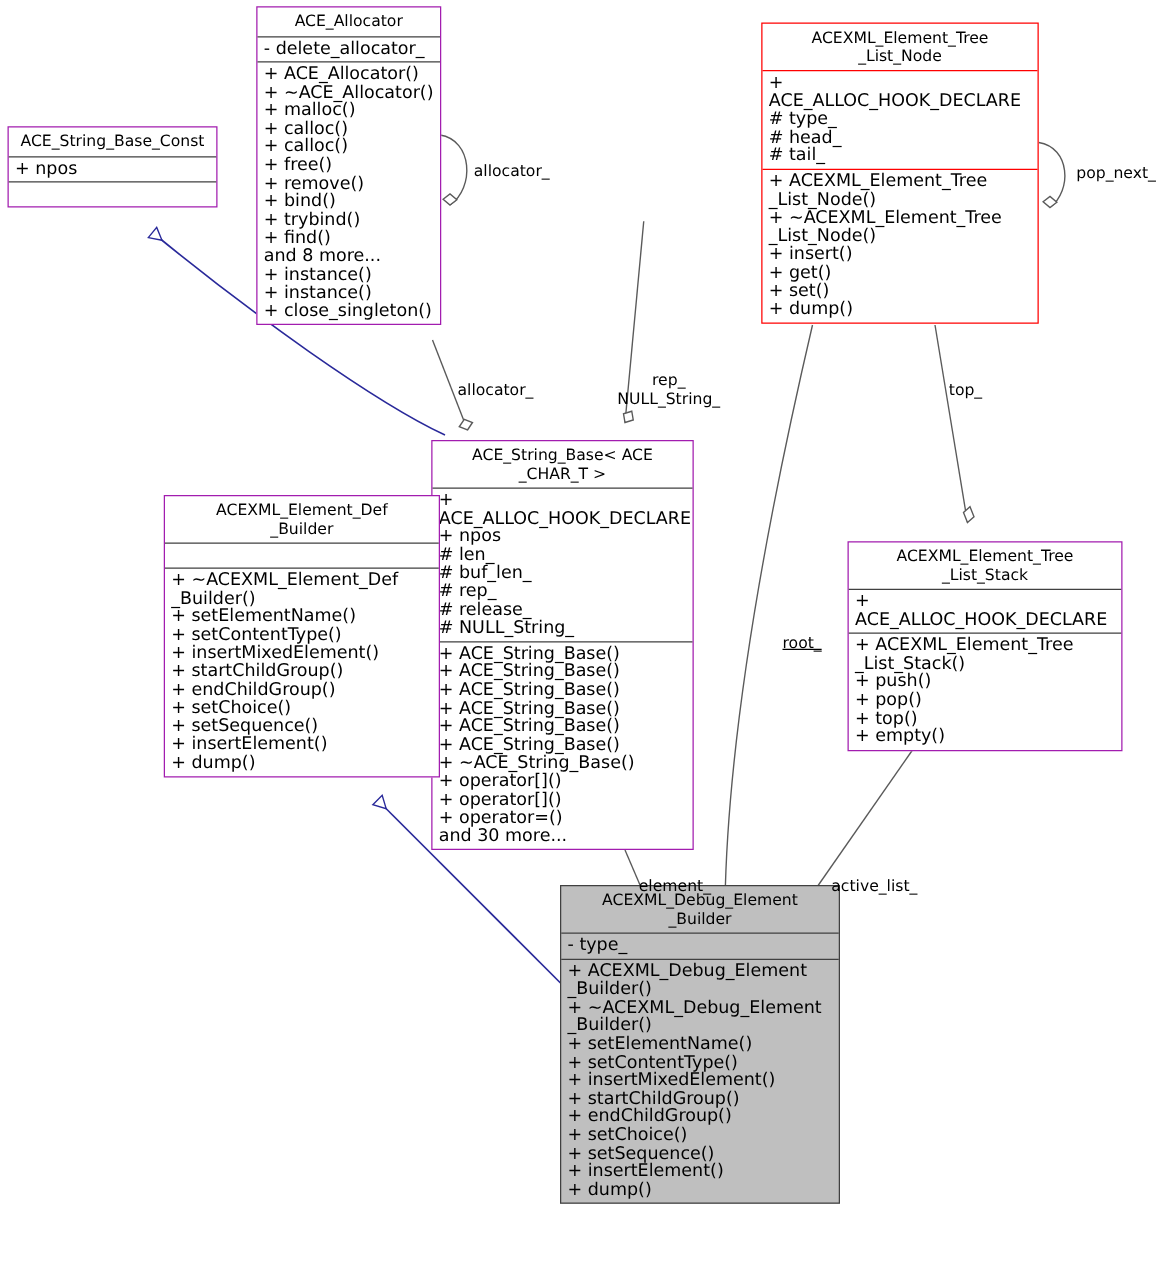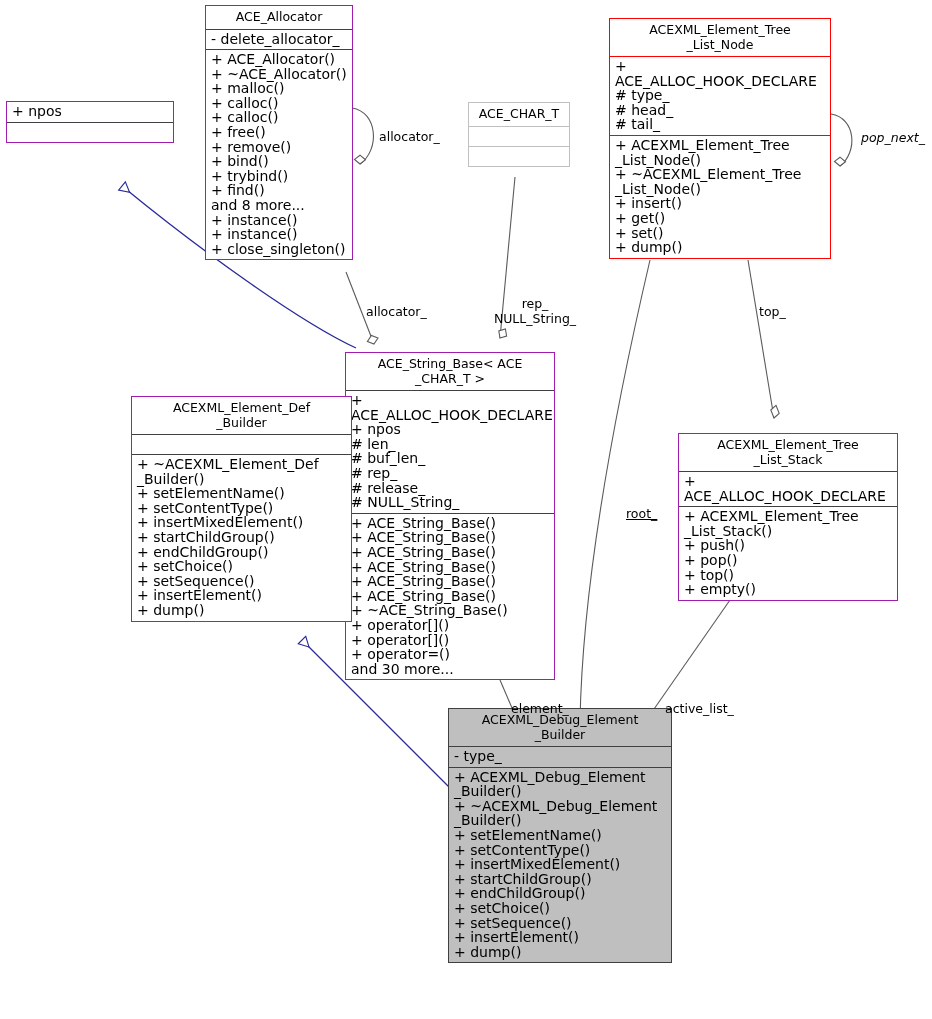--- a/index.html
+++ b/index.html
@@ -112,27 +112,28 @@
 
     <g>
       <path d="M 452 790 L 302 640" fill="none" stroke="#29299a" stroke-width="1.3" marker-end="url(#inh)"></path>
     </g>
   </svg>
 
   <div class="elabel" style="left:379px;top:130px;">allocator_</div>
   <div class="elabel" style="left:366px;top:305px;">allocator_</div>
   <div class="elabel ctr" style="left:487px;top:297px;width:96px;">rep_
 NULL_String_</div>
-  <div class="elabel" style="left:861px;top:131px;font-style:italic;">pop_next_</div>
+  <div class="elabel" style="left:861px;top:131px;">pop_next_</div>
   <div class="elabel" style="left:759px;top:305px;">top_</div>
   <div class="elabel" style="left:626px;top:507px;text-decoration:underline;">root_</div>
   <div class="elabel" style="left:511px;top:702px;">element_</div>
   <div class="elabel" style="left:665px;top:702px;">active_list_</div>
 
   <div class="uml" style="left:6px;top:101px;width:168px;">
+    <div class="title">ACE_String_Base_Const</div>
     <div class="attrs">+ npos</div>
     <div class="ops empty"></div>
   </div>
 
   <div class="uml" style="left:205px;top:5px;width:148px;">
     <div class="title">ACE_Allocator</div>
     <div class="attrs">- delete_allocator_</div>
     <div class="ops">+ ACE_Allocator()
 + ~ACE_Allocator()
 + malloc()
@@ -142,25 +143,20 @@
 + remove()
 + bind()
 + trybind()
 + find()
 and 8 more...
 + instance()
 + instance()
 + close_singleton()</div>
   </div>
 
-  <div class="uml lite" style="left:468px;top:102px;width:102px;">
-    <div class="title">ACE_CHAR_T</div>
-    <div class="attrs empty"></div>
-    <div class="ops empty"></div>
-  </div>
 
   <div class="uml red" style="left:609px;top:18px;width:222px;">
     <div class="title">ACEXML_Element_Tree
 _List_Node</div>
     <div class="attrs">+ ACE_ALLOC_HOOK_DECLARE
 # type_
 # head_
 # tail_</div>
     <div class="ops">+ ACEXML_Element_Tree
 _List_Node()

